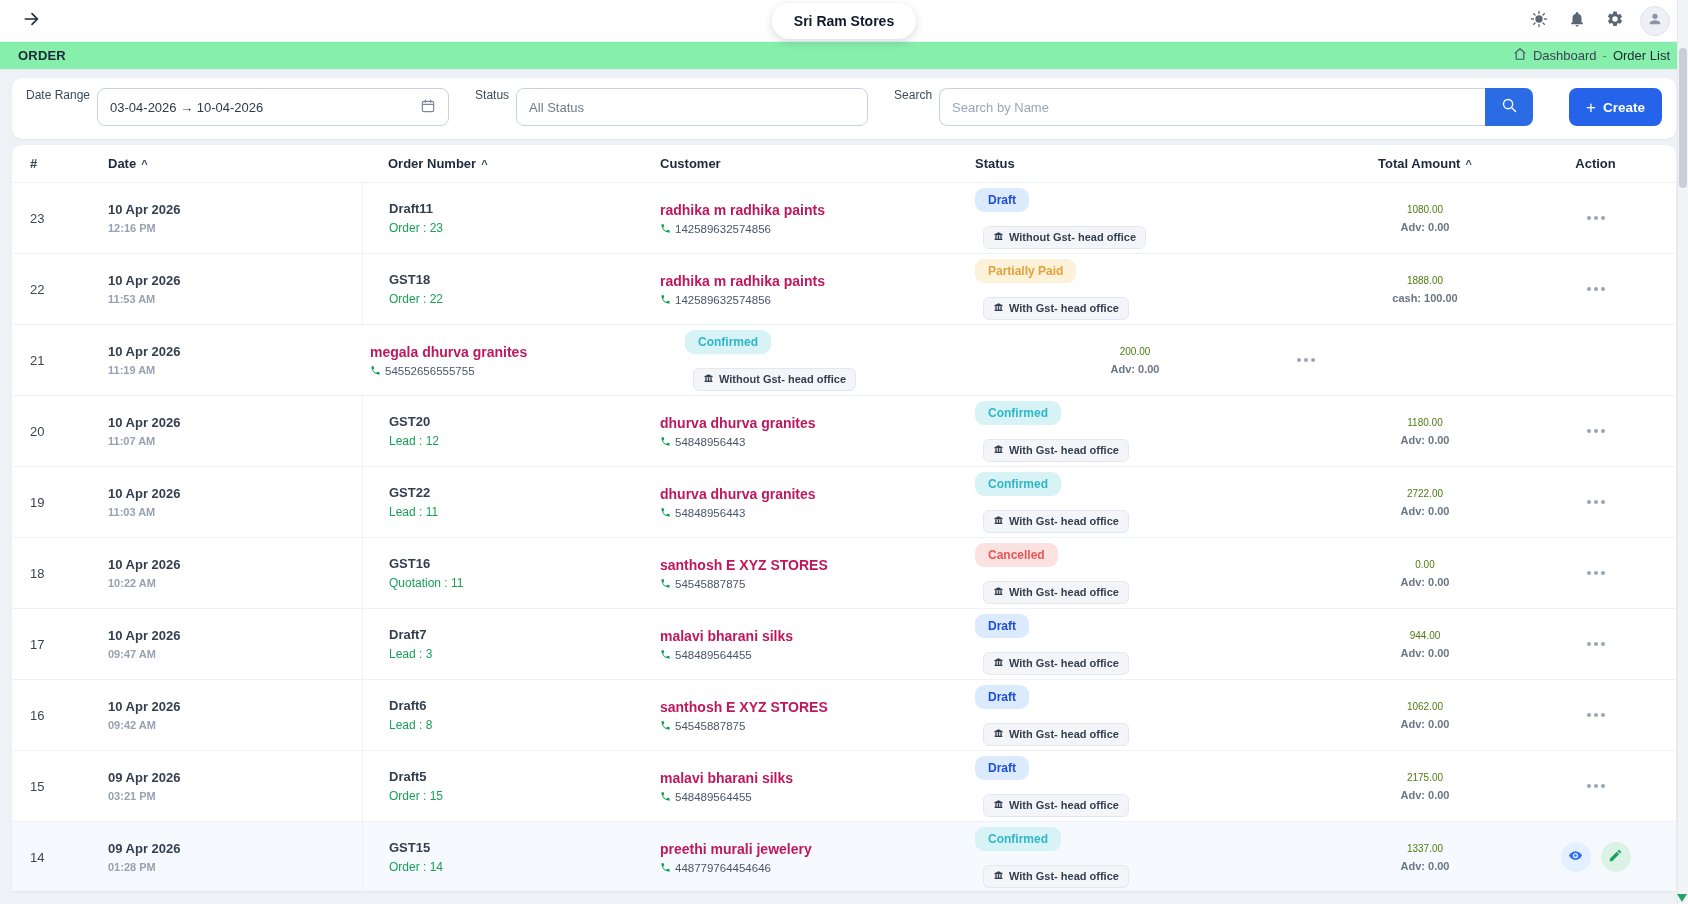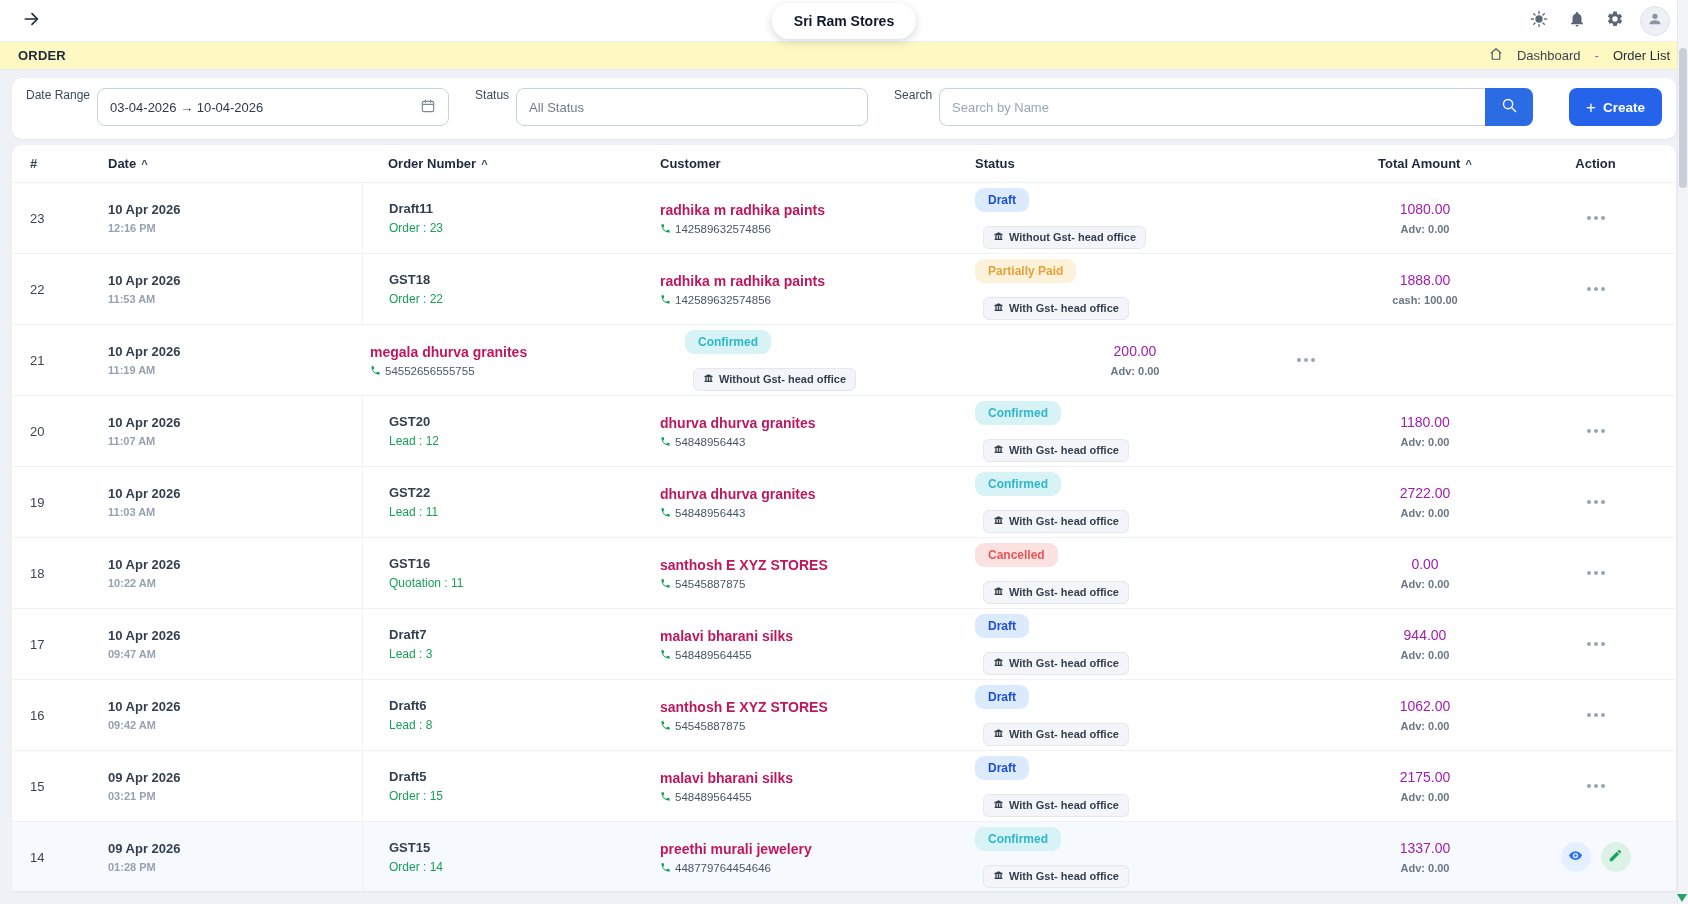--- a/index.html
+++ b/index.html
@@ -32,26 +32,26 @@
   .topbar-actions { margin-left: auto; display: flex; align-items: center; gap: 12px; }
   .avatar {
     width: 30px; height: 30px; border-radius: 50%; background: #edf0f4;
     border: 1px solid #dde3ea; color: #8a94a3;
     display: flex; align-items: center; justify-content: center;
   }
   .avatar svg { width: 16px; height: 16px; }
 
   
   .crumb-bar {
-    height: 28px; background: #fef9c3; border-bottom: 1px solid #e8ecf2;
+    height: 28px; background: #86efac; border-bottom: 1px solid #e8ecf2;
     display: flex; align-items: center; justify-content: space-between;
     padding: 0 18px; font-size: 13px;
   }
   .page-title { font-weight: 700; font-size: 13px; color: #1f2937; letter-spacing: .2px; }
-  .crumbs { display: flex; align-items: center; gap: 14px; color: #3b4453; }
+  .crumbs { display: flex; align-items: center; gap: 6px; color: #3b4453; }
   .crumbs svg { width: 14px; height: 14px; }
   .crumb-link { background: none; border: none; font-size: 13px; color: #3b4453; padding: 0; }
   .crumb-sep { color: #6a7685; }
   .crumb-current { color: #1f2937; }
 
   
   .filters-card {
     margin: 8px 12px 0; background: #fff; border-radius: 10px;
     padding: 10px 14px 13px; display: flex; gap: 26px;
     box-shadow: 0 1px 2px rgba(15,23,42,.05);
@@ -135,21 +135,21 @@
   .pill-confirmed { background: #d8f3f6; color: #2fb7c9; }
   .pill-cancelled { background: #fce1e1; color: #e55757; }
   .status-line2 { margin-top: 14px; padding-left: 8px; }
   .gst-badge {
     display: inline-flex; align-items: center; gap: 5px;
     background: #f3f5f8; border: 1px solid #e3e8ee; border-radius: 6px;
     padding: 4px 9px; font-size: 11px; font-weight: 700; color: #333f4f;
   }
   .gst-badge svg { width: 11px; height: 11px; }
 
-  .a1 { font-size: 14px; color: #a21caf; }
+  .a1 { font-size: 10px; color: #4d7c0f; }
   .a2 { font-size: 11px; color: #6a7685; margin-top: 6px; font-weight: 600; }
 
   .dots-btn { background: none; border: none; display: flex; gap: 3px; padding: 8px; }
   .dots-btn i { width: 4px; height: 4px; border-radius: 50%; background: #9aa5b4; }
   .act-group { display: flex; gap: 10px; }
   .act-circle {
     width: 30px; height: 30px; border-radius: 50%; border: none;
     display: flex; align-items: center; justify-content: center;
   }
   .act-circle svg { width: 15px; height: 15px; }

